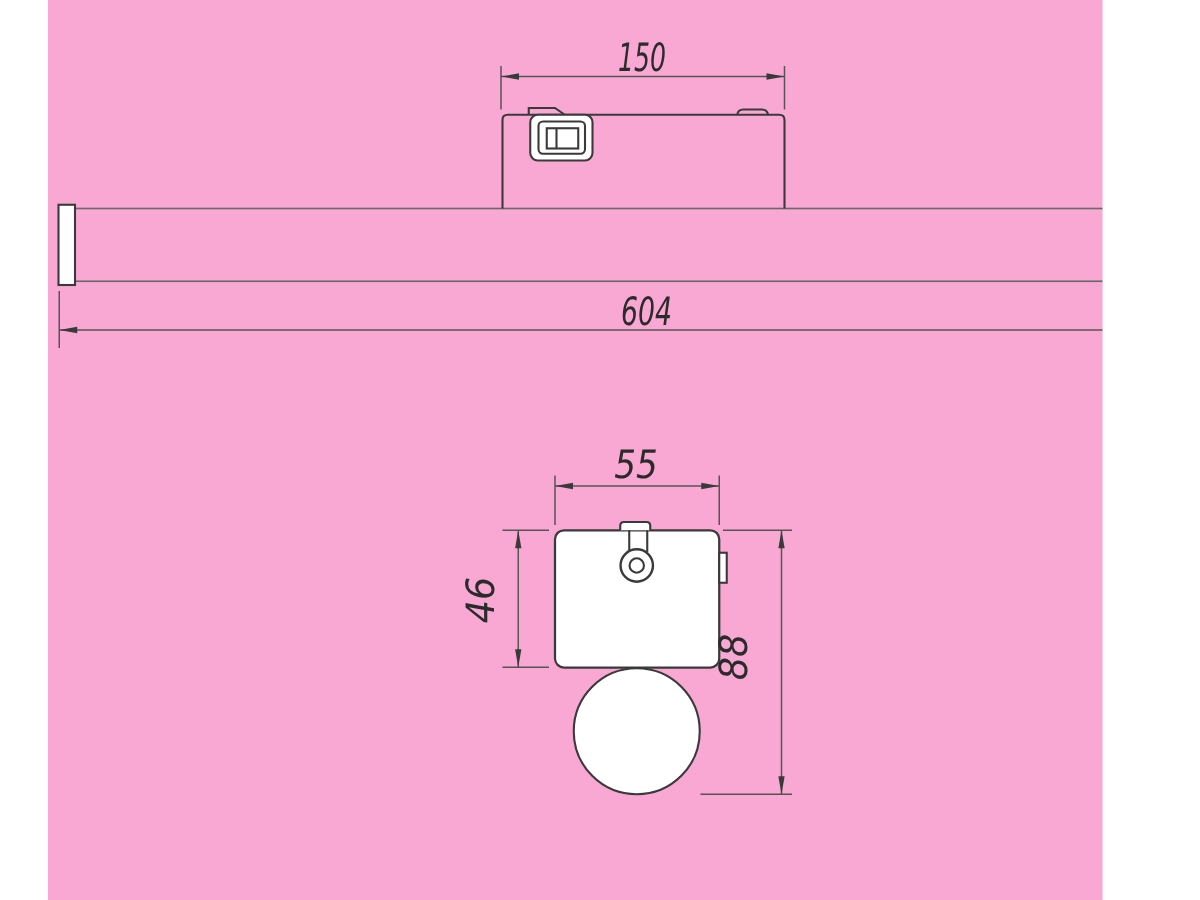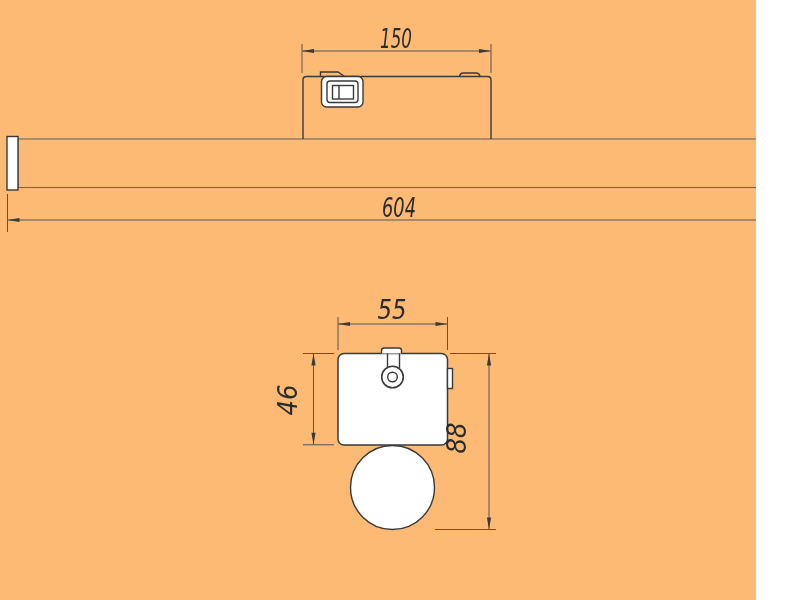--- a/index.html
+++ b/index.html
@@ -1,16 +1,16 @@
 <!DOCTYPE html>
 <html><head>
 <meta charset="utf-8">
 <style>
   html, body { margin: 0; padding: 0; background: #ffffff; }
-  .stage { position: relative; width: 756px; height: 600px; background: #fdba74; overflow: hidden; }
+  .stage { position: relative; width: 703px; height: 600px; background: #f9a8d4; overflow: hidden; margin-left: 32px; }
   svg { display: block; }
   .outline   { fill: none; stroke: #3a3a3a; stroke-width: 1.4; }
   .outline-f { fill: #ffffff; stroke: #3a3a3a; stroke-width: 1.4; }
   .thin      { fill: none; stroke: #6a6a6a; stroke-width: 1.1; }
   .dimline   { fill: none; stroke: #555555; stroke-width: 1; }
   .arrow     { fill: #3a3a3a; stroke: none; }
   .dimtext   { font-family: "DejaVu Sans", "Liberation Sans", sans-serif;
                font-style: italic; font-size: 26px; fill: #2b2b2b; }
 </style>
 </head>

